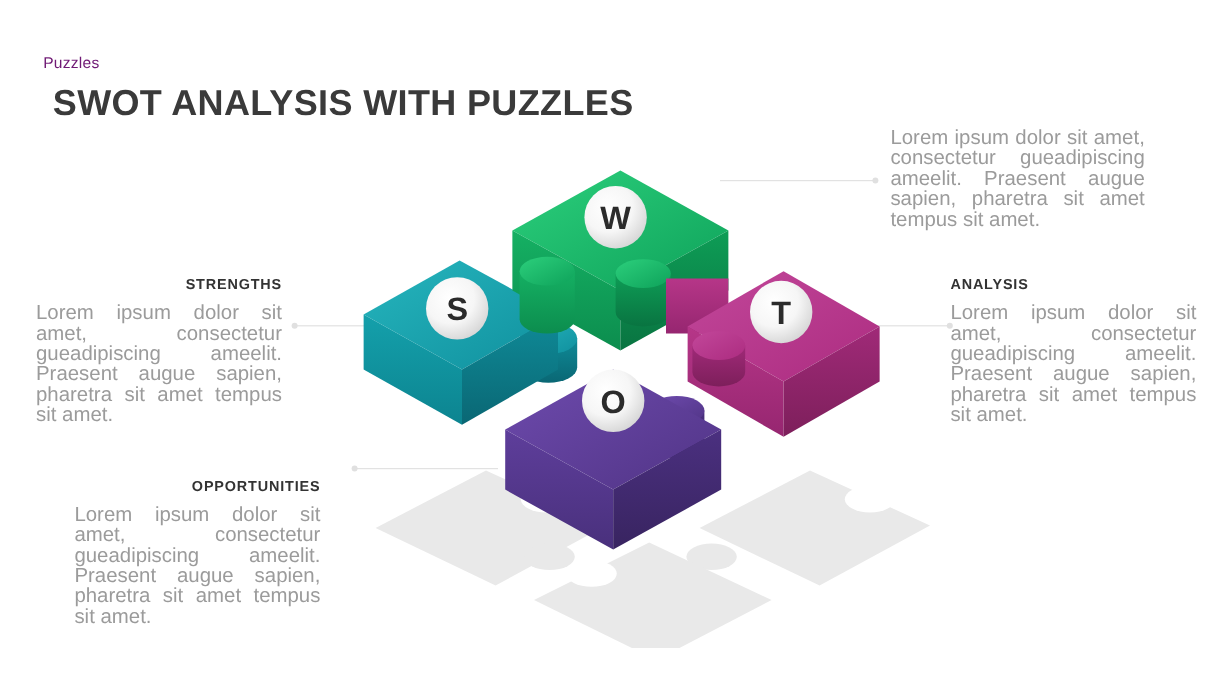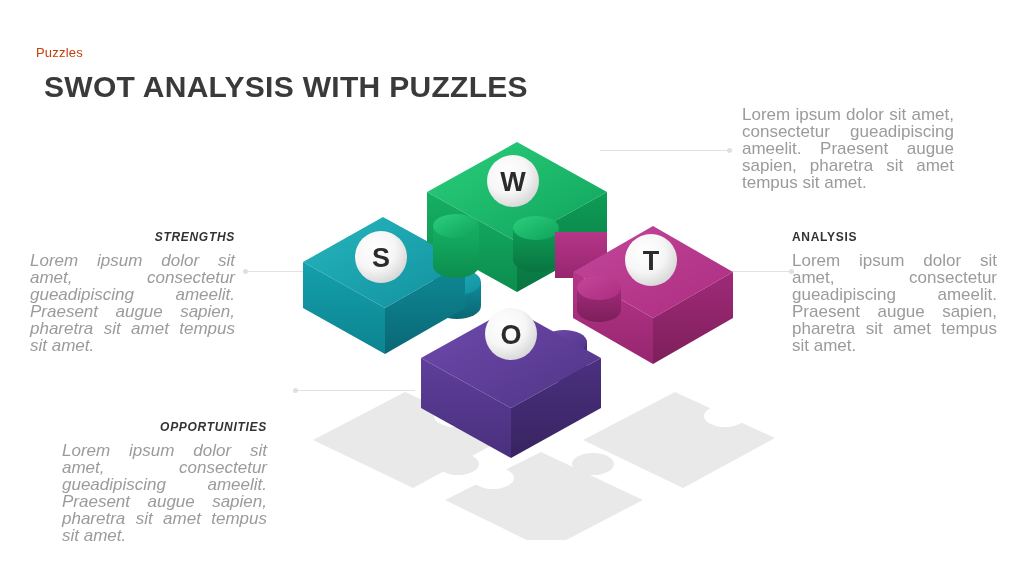--- a/index.html
+++ b/index.html
@@ -20,21 +20,21 @@
     overflow: hidden;
   }
 
   
   #eyebrow {
     position: absolute;
     left: 36px;
     top: 45px;
     font-size: 13px;
     font-weight: 400;
-    color: #c2410c;
+    color: #701a75;
     letter-spacing: 0.2px;
     white-space: nowrap;
   }
   #title {
     position: absolute;
     left: 34px;
     top: 70px;
     font-size: 30px;
     font-weight: bold;
     color: #3a3a3a;
@@ -60,22 +60,22 @@
     line-height: 17px;
     color: #9b9b9b;
     text-align: justify;
     margin: 0;
   }
   .align-right .block-heading { text-align: right; }
   .align-left  .block-heading { text-align: left; }
 
   #block-weaknesses { left: 742px; top: 106px; width: 212px; }
   #block-threats    { left: 792px; top: 230px; width: 205px; }
-  #block-strengths  { left: 30px;  top: 230px; width: 205px; font-style: italic; }
-  #block-opportunities { left: 62px; top: 420px; width: 205px; font-style: italic; }
+  #block-strengths  { left: 30px;  top: 230px; width: 205px; }
+  #block-opportunities { left: 62px; top: 398px; width: 205px; }
 
   
   .connector {
     position: absolute;
     height: 1px;
     background: #e2e2e2;
   }
   .connector-dot {
     position: absolute;
     width: 5px;

